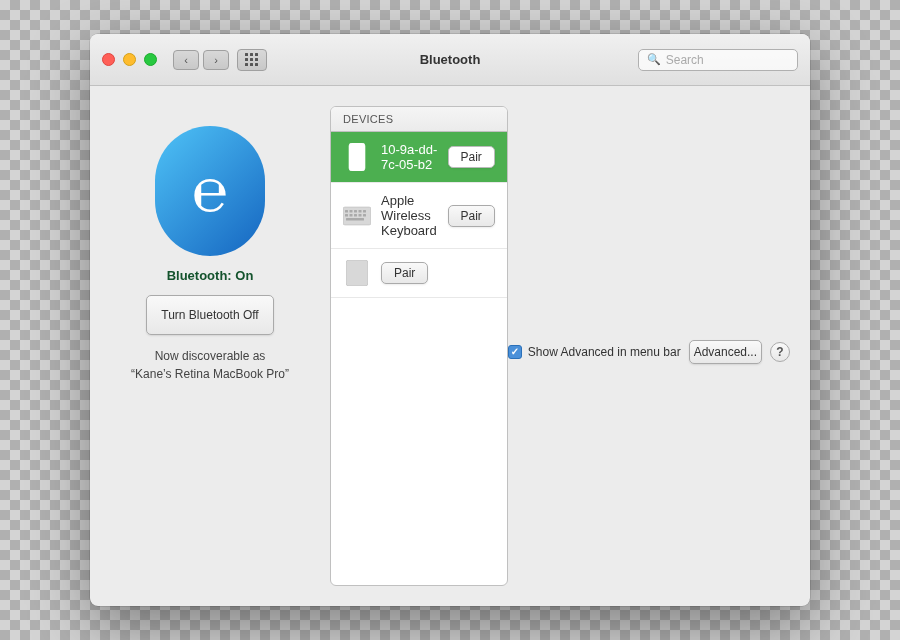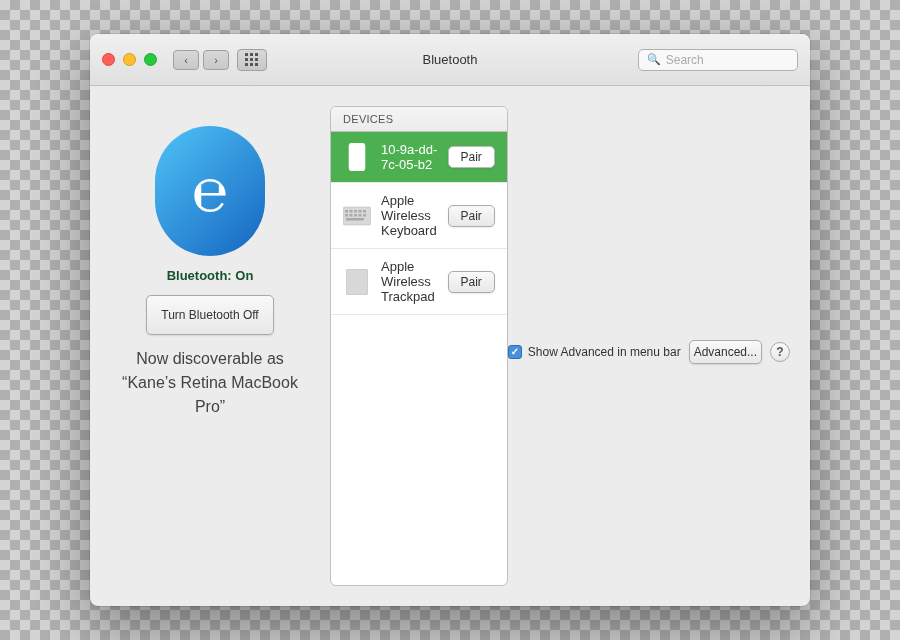--- a/index.html
+++ b/index.html
@@ -102,21 +102,21 @@
       height: 3px;
       background: #555;
       border-radius: 0.5px;
     }
 
     .titlebar-title {
       position: absolute;
       left: 50%;
       transform: translateX(-50%);
       font-size: 13px;
-      font-weight: 400;
+      font-weight: 700;
       color: #333;
     }
 
     .search-box {
       margin-left: auto;
       display: flex;
       align-items: center;
       background: rgba(255,255,255,0.7);
       border: 0.5px solid #b0b0b0;
       border-radius: 5px;
@@ -185,21 +185,21 @@
       border: 0.5px solid #aaa;
       border-radius: 5px;
       padding: 12px 14px;
       font-size: 12px;
       color: #333;
       cursor: pointer;
       box-shadow: 0 1px 2px rgba(0,0,0,0.1);
     }
 
     .discoverable-text {
-      font-size: 16px;
+      font-size: 12px;
       color: #444;
       text-align: center;
       line-height: 1.5;
     }
 
     .right-panel {
       flex: 1;
       display: flex;
       flex-direction: row;
       gap: 0;
@@ -440,21 +440,20 @@
           <span class="device-name">Apple Wireless Keyboard</span>
           <button class="pair-btn">Pair</button>
         </div>
 
         <div class="device-row">
           <div class="device-icon">
             <svg class="trackpad-svg" viewBox="0 0 22 26" fill="none" xmlns="http://www.w3.org/2000/svg">
               <rect x="0" y="0" width="22" height="26" rx="3" fill="#d8d8d8" stroke="#b0b0b0" stroke-width="0.5"></rect>
             </svg>
           </div>
-          <span class="device-name">Apple Wireless Trackpad</span>
           <button class="pair-btn">Pair</button>
         </div>
       </div>
 
       <div class="bottom-bar">
         <label class="checkbox-label">
           <div class="checkbox">
             <span class="checkmark">✓</span>
           </div>
           <span>Show Advanced in menu bar</span>

